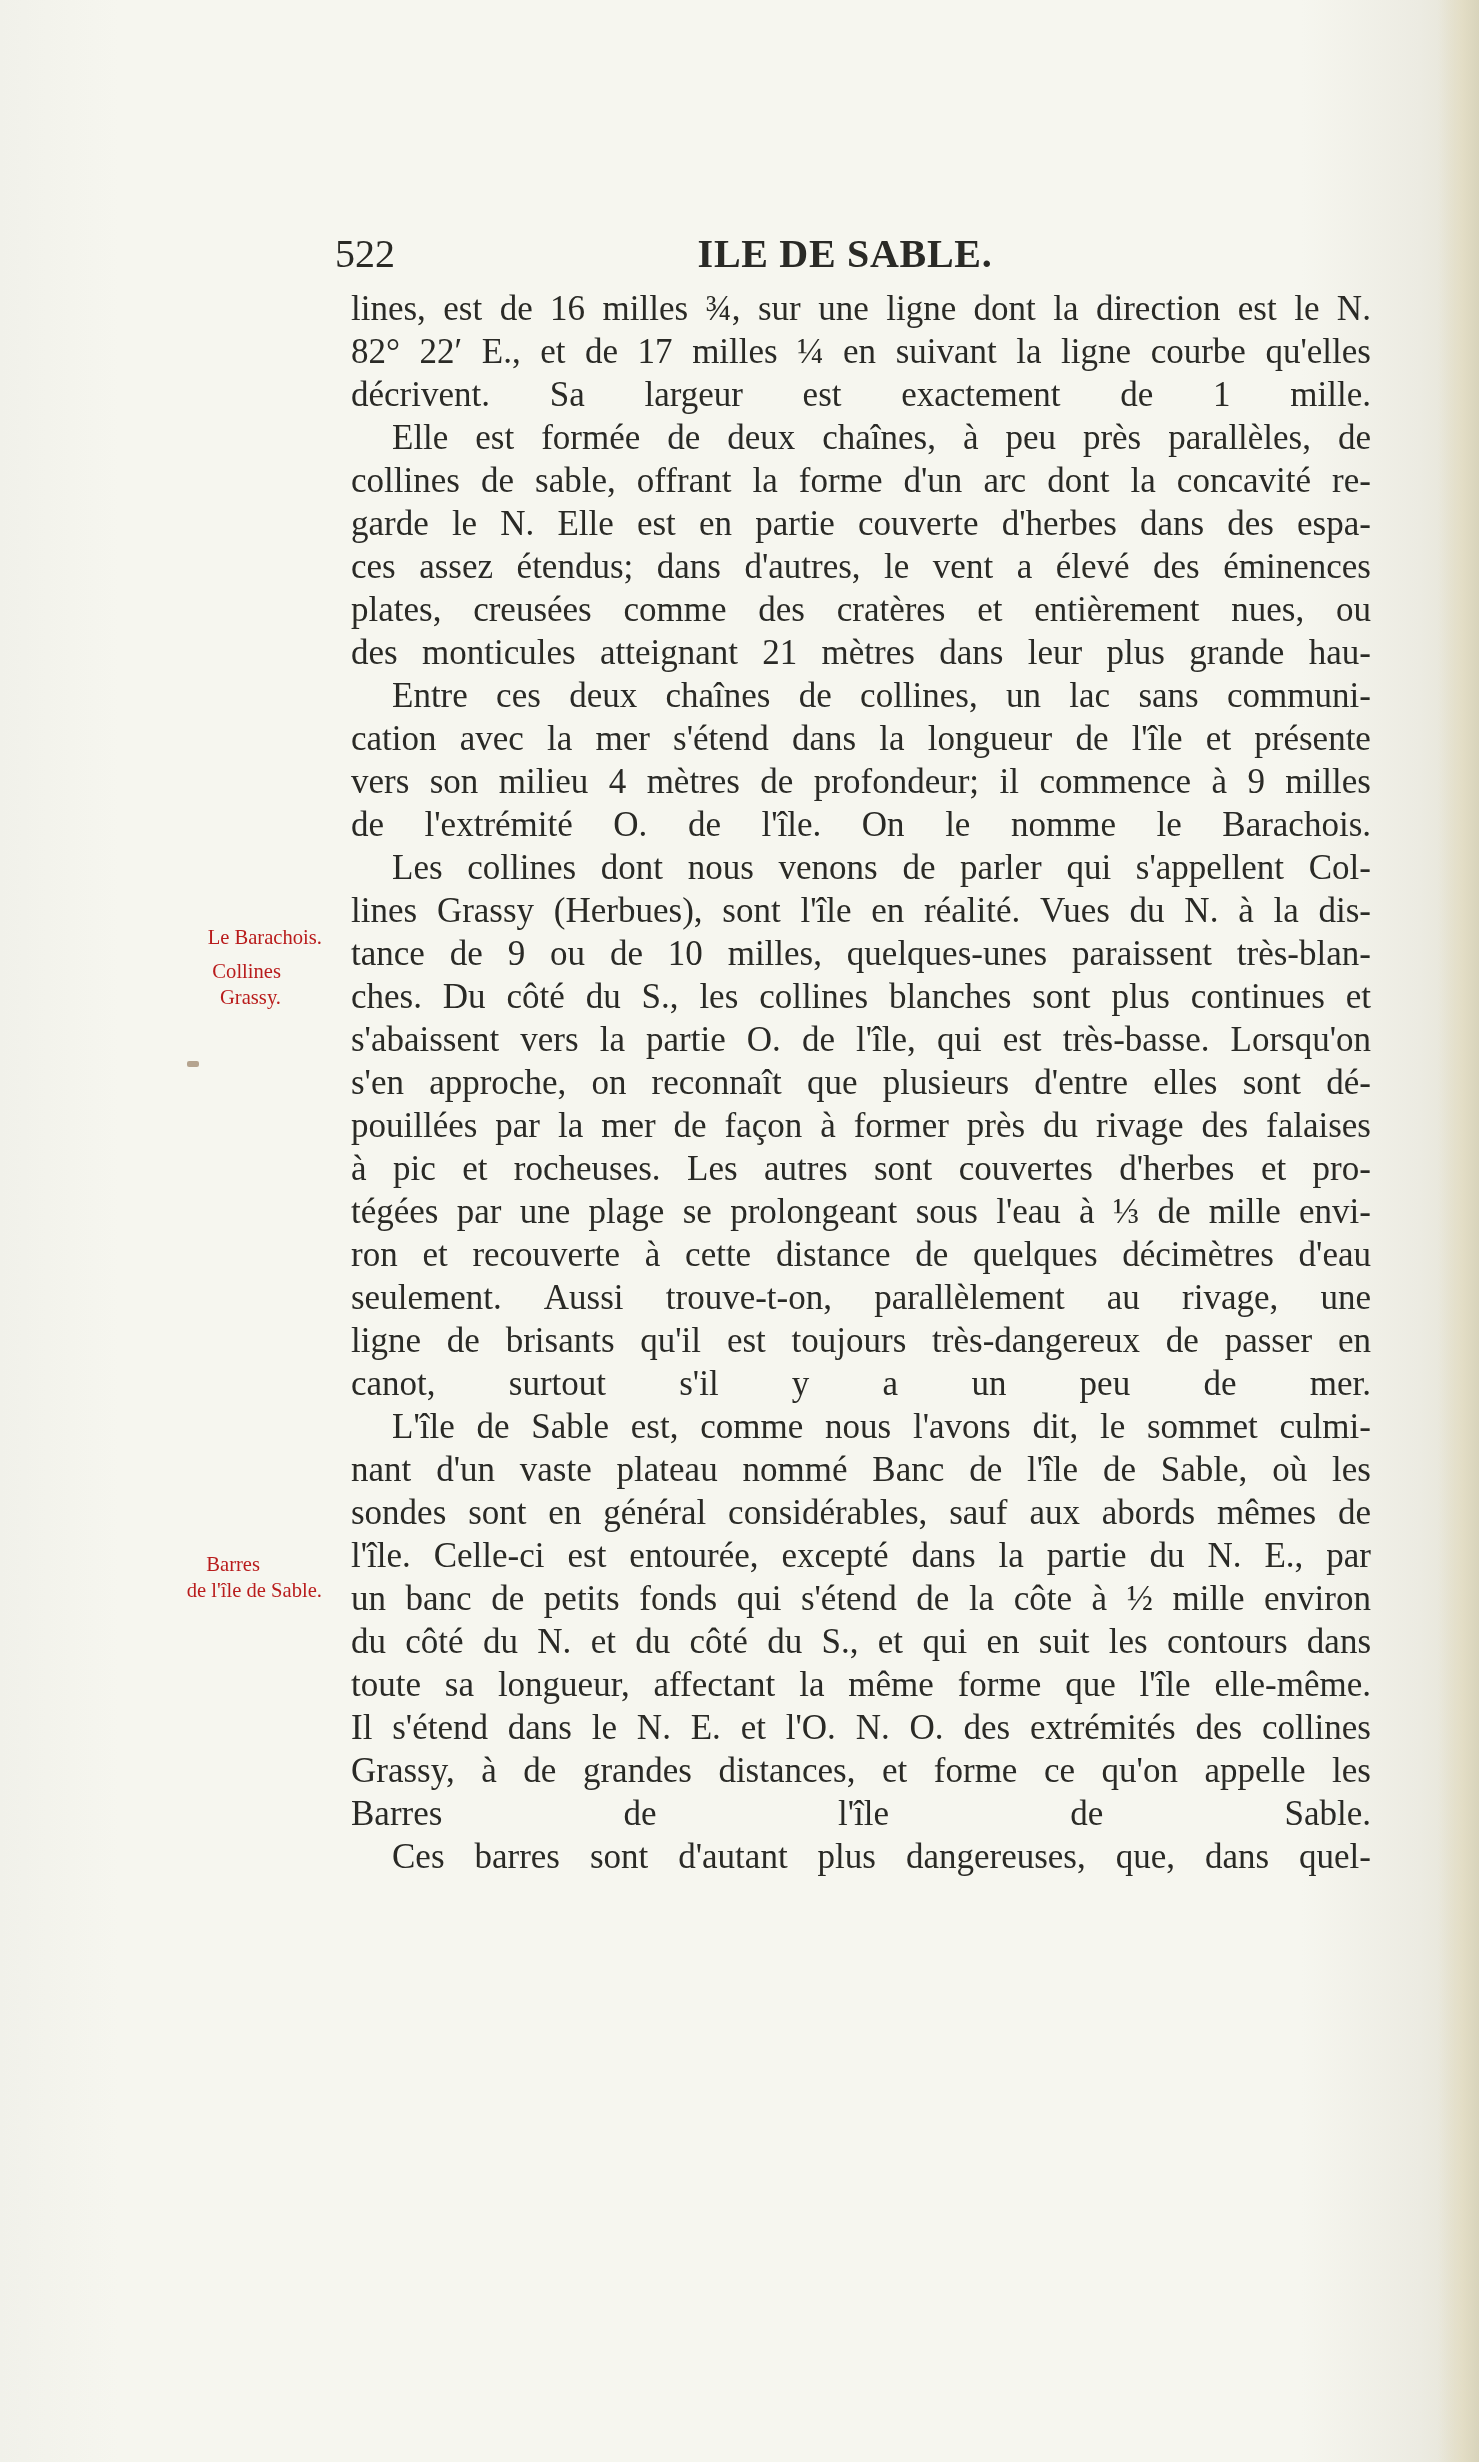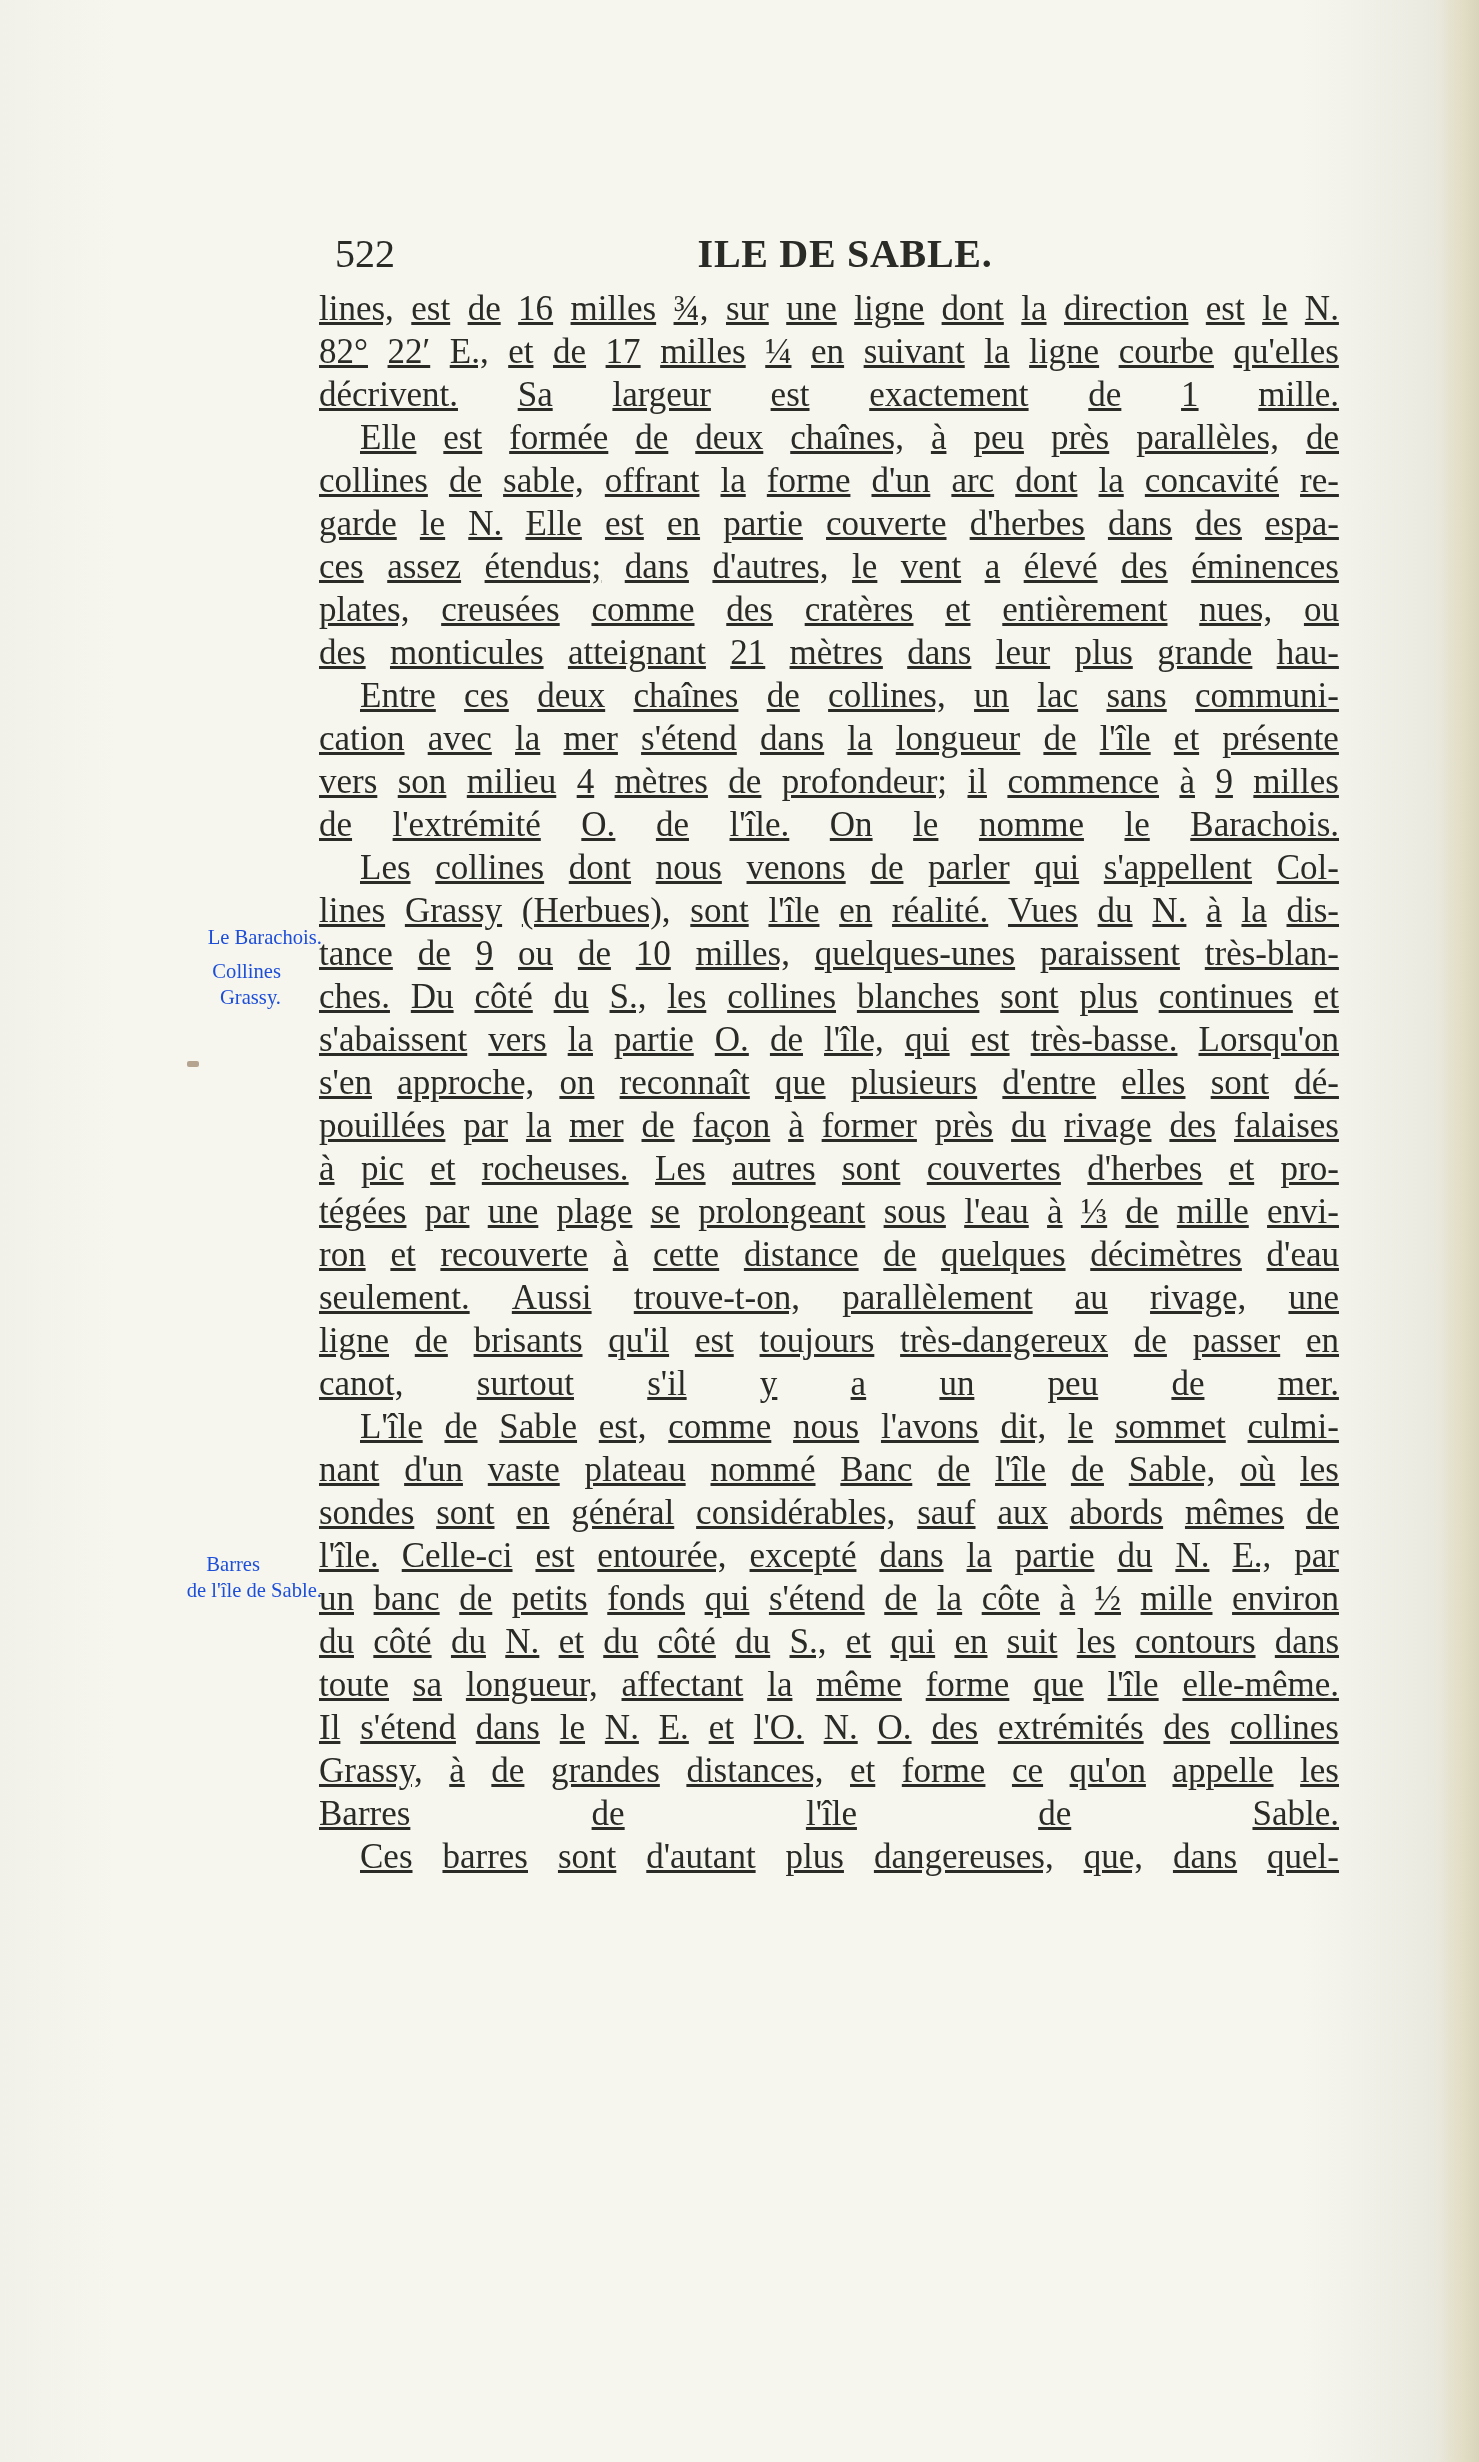--- a/index.html
+++ b/index.html
@@ -20,37 +20,36 @@
     background: linear-gradient(90deg, rgba(230,226,205,0) 0%, rgba(225,218,190,0.7) 60%, rgba(215,210,185,0.9) 100%);
   }
   .header {
     position: absolute; top: 230px; left: 335px; width: 1020px; height: 55px;
     font-family: "Liberation Serif", serif;
     font-size: 40px;
   }
   .page-number { position: absolute; left: 0; top: 0; }
   .running-title { position: absolute; left: 0; right: 0; text-align: center; top: 0; letter-spacing: 0.7px; font-weight: bold; }
   .body-text {
-    position: absolute; top: 287px; left: 319px; width: 1020px;
+    position: absolute; top: 287px; left: 351px; width: 1020px;
     font-family: "Liberation Serif", serif;
     font-size: 35px;
     line-height: 43px;
-    text-decoration: underline;
   }
   .line { white-space: nowrap; display: flex; justify-content: space-between; }
   .line.last { justify-content: space-between; }
   .line.indent { padding-left: 41px; }
   .line > span { display: inline; }
   .margin-note {
     position: absolute;
     font-family: "Liberation Serif", serif;
     font-size: 20.6px;
     line-height: 26px;
     text-align: right;
-    color: #1d4ed8;
+    color: #b91c1c;
   }
   .speck { position: absolute; background: #b5a48f; border-radius: 2.1px; }
 </style>
 </head>
 <body>
 
 <div class="page"></div>
 <div class="spine"></div>
 
 <div class="header">

